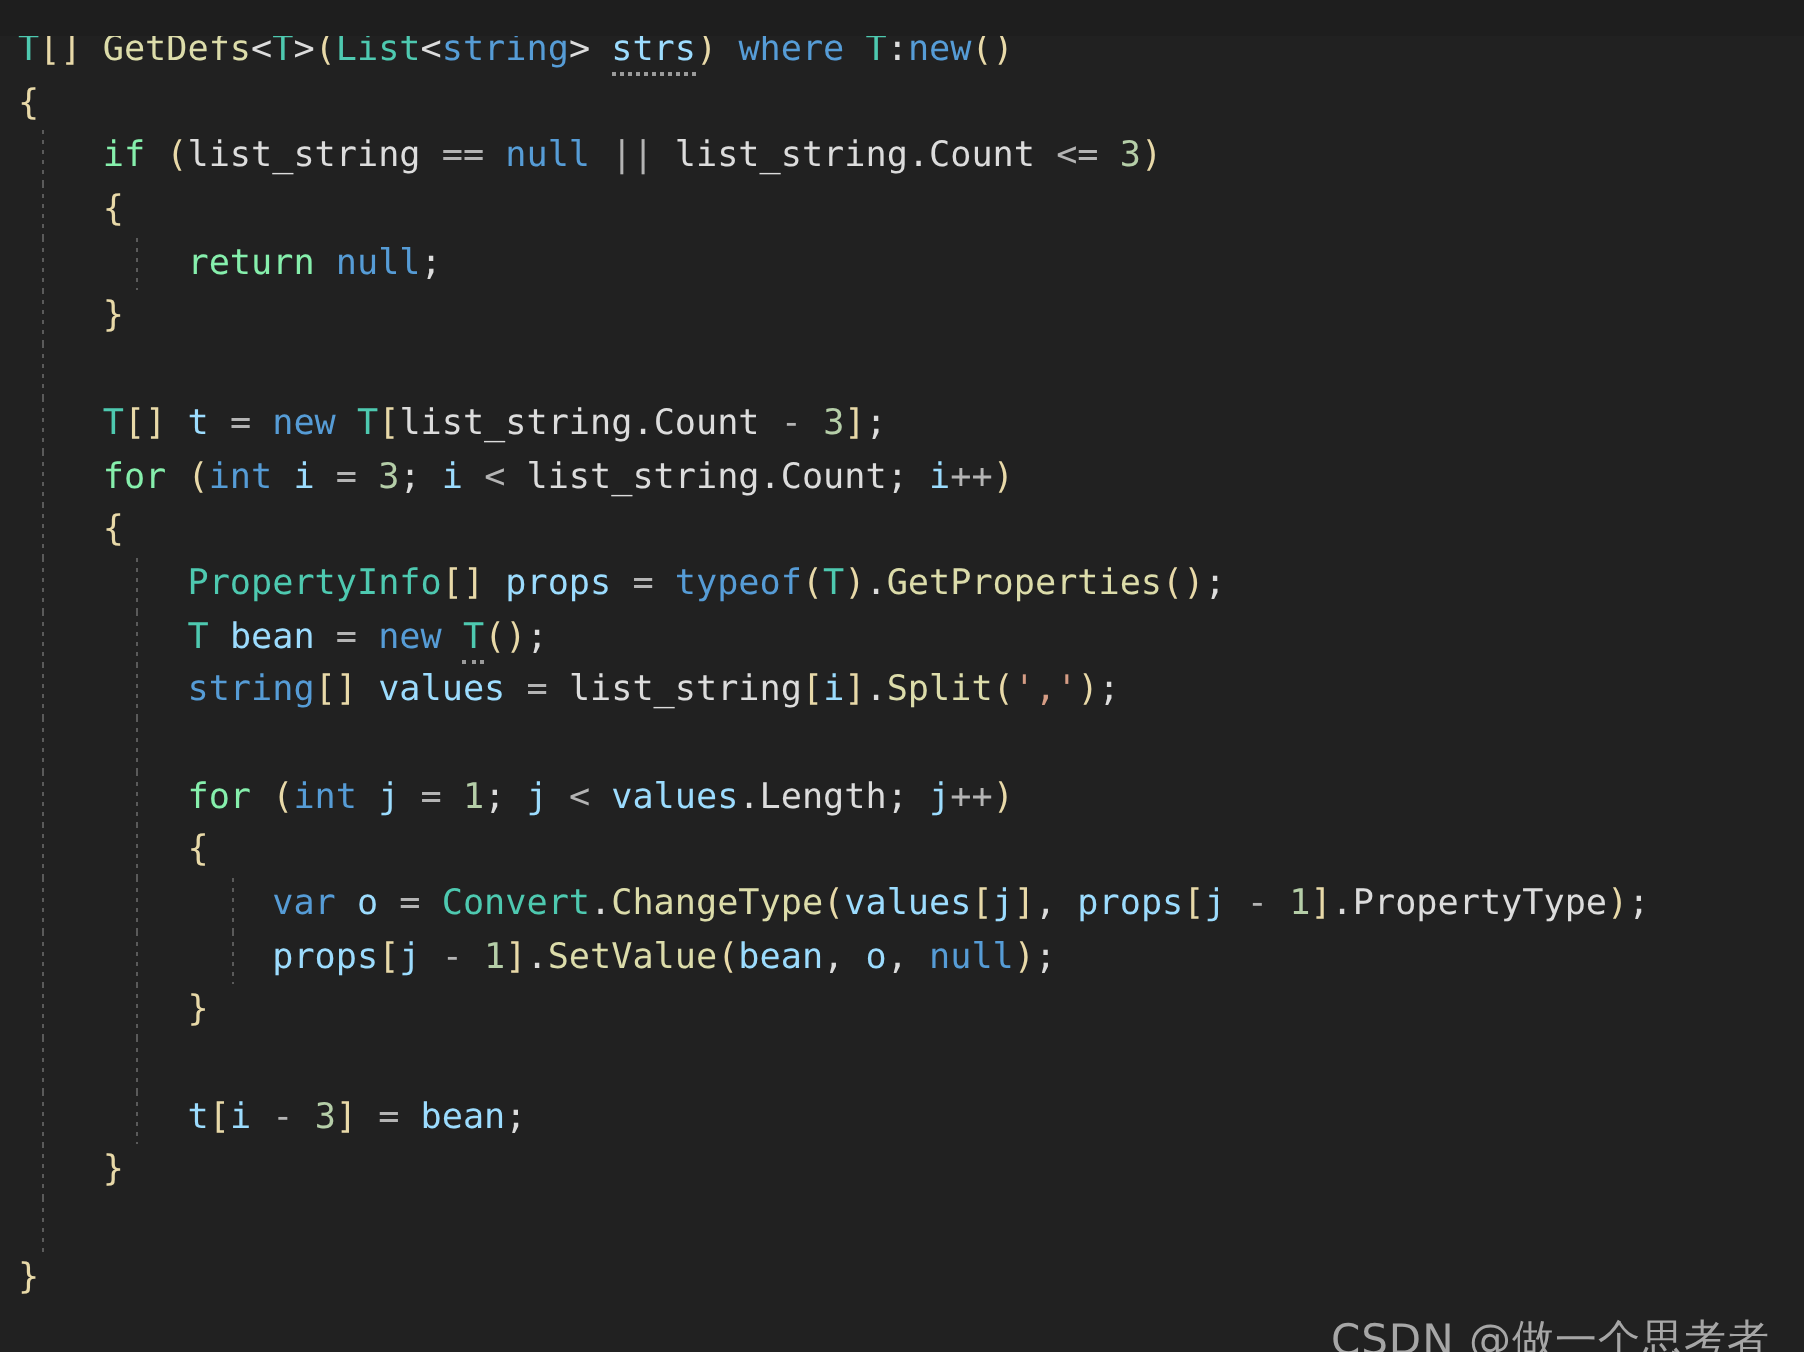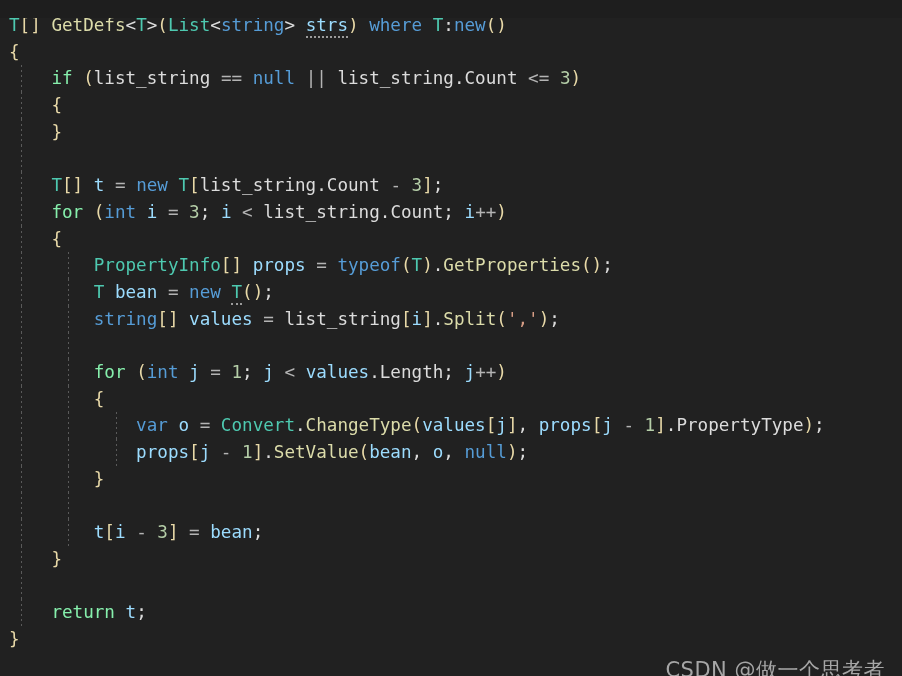--- a/index.html
+++ b/index.html
@@ -84,35 +84,35 @@
 </style>
 </head>
 <body>
 
 <div id="editor">
   <div id="code-surface">
       <div class="code-line"><span class="t-type">T</span><span class="t-bracket">[]</span><span class="t-plain"> </span><span class="t-method">GetDefs</span><span class="t-punct">&lt;</span><span class="t-type">T</span><span class="t-punct">&gt;</span><span class="t-brace">(</span><span class="t-type">List</span><span class="t-punct">&lt;</span><span class="t-kw">string</span><span class="t-punct">&gt; </span><span class="t-var suggest">strs</span><span class="t-brace">)</span><span class="t-plain"> </span><span class="t-kw">where</span><span class="t-plain"> </span><span class="t-type">T</span><span class="t-punct">:</span><span class="t-kw">new</span><span class="t-brace">()</span></div>
       <div class="code-line"><span class="t-brace">{</span></div>
       <div class="code-line"><span class="guide g1"></span><span class="t-plain">    </span><span class="t-ctrl">if</span><span class="t-plain"> </span><span class="t-brace">(</span><span class="t-plain">list_string</span><span class="t-plain"> </span><span class="t-op">==</span><span class="t-plain"> </span><span class="t-kw">null</span><span class="t-plain"> </span><span class="t-op">||</span><span class="t-plain"> </span><span class="t-plain">list_string</span><span class="t-punct">.</span><span class="t-plain">Count</span><span class="t-plain"> </span><span class="t-op">&lt;=</span><span class="t-plain"> </span><span class="t-num">3</span><span class="t-brace">)</span></div>
       <div class="code-line"><span class="guide g1"></span><span class="t-plain">    </span><span class="t-brace">{</span></div>
+      <div class="code-line"><span class="guide g1"></span><span class="guide g2"></span><span class="t-plain">        </span><span class="t-ctrl">return</span><span class="t-plain"> </span><span class="t-kw">null</span><span class="t-punct">;</span></div>
       <div class="code-line"><span class="guide g1"></span><span class="t-plain">    </span><span class="t-brace">}</span></div>
       <div class="code-line"><span class="guide g1"></span><span> </span></div>
       <div class="code-line"><span class="guide g1"></span><span class="t-plain">    </span><span class="t-type">T</span><span class="t-bracket">[]</span><span class="t-plain"> </span><span class="t-var">t</span><span class="t-plain"> </span><span class="t-op">=</span><span class="t-plain"> </span><span class="t-kw">new</span><span class="t-plain"> </span><span class="t-type">T</span><span class="t-bracket">[</span><span class="t-plain">list_string</span><span class="t-punct">.</span><span class="t-plain">Count</span><span class="t-plain"> </span><span class="t-op">-</span><span class="t-plain"> </span><span class="t-num">3</span><span class="t-bracket">]</span><span class="t-punct">;</span></div>
       <div class="code-line"><span class="guide g1"></span><span class="t-plain">    </span><span class="t-ctrl">for</span><span class="t-plain"> </span><span class="t-brace">(</span><span class="t-kw">int</span><span class="t-plain"> </span><span class="t-var">i</span><span class="t-plain"> </span><span class="t-op">=</span><span class="t-plain"> </span><span class="t-num">3</span><span class="t-punct">; </span><span class="t-var">i</span><span class="t-plain"> </span><span class="t-op">&lt;</span><span class="t-plain"> </span><span class="t-plain">list_string</span><span class="t-punct">.</span><span class="t-plain">Count</span><span class="t-punct">; </span><span class="t-var">i</span><span class="t-op">++</span><span class="t-brace">)</span></div>
       <div class="code-line"><span class="guide g1"></span><span class="t-plain">    </span><span class="t-brace">{</span></div>
       <div class="code-line"><span class="guide g1"></span><span class="guide g2"></span><span class="t-plain">        </span><span class="t-type">PropertyInfo</span><span class="t-bracket">[]</span><span class="t-plain"> </span><span class="t-var">props</span><span class="t-plain"> </span><span class="t-op">=</span><span class="t-plain"> </span><span class="t-kw">typeof</span><span class="t-brace">(</span><span class="t-type">T</span><span class="t-brace">)</span><span class="t-punct">.</span><span class="t-method">GetProperties</span><span class="t-brace">()</span><span class="t-punct">;</span></div>
       <div class="code-line"><span class="guide g1"></span><span class="guide g2"></span><span class="t-plain">        </span><span class="t-type">T</span><span class="t-plain"> </span><span class="t-var">bean</span><span class="t-plain"> </span><span class="t-op">=</span><span class="t-plain"> </span><span class="t-kw">new</span><span class="t-plain"> </span><span class="t-type suggest">T</span><span class="t-brace">()</span><span class="t-punct">;</span></div>
       <div class="code-line"><span class="guide g1"></span><span class="guide g2"></span><span class="t-plain">        </span><span class="t-kw">string</span><span class="t-bracket">[]</span><span class="t-plain"> </span><span class="t-var">values</span><span class="t-plain"> </span><span class="t-op">=</span><span class="t-plain"> </span><span class="t-plain">list_string</span><span class="t-bracket">[</span><span class="t-var">i</span><span class="t-bracket">]</span><span class="t-punct">.</span><span class="t-method">Split</span><span class="t-brace">(</span><span class="t-str">','</span><span class="t-brace">)</span><span class="t-punct">;</span></div>
       <div class="code-line"><span class="guide g1"></span><span class="guide g2"></span><span> </span></div>
       <div class="code-line"><span class="guide g1"></span><span class="guide g2"></span><span class="t-plain">        </span><span class="t-ctrl">for</span><span class="t-plain"> </span><span class="t-brace">(</span><span class="t-kw">int</span><span class="t-plain"> </span><span class="t-var">j</span><span class="t-plain"> </span><span class="t-op">=</span><span class="t-plain"> </span><span class="t-num">1</span><span class="t-punct">; </span><span class="t-var">j</span><span class="t-plain"> </span><span class="t-op">&lt;</span><span class="t-plain"> </span><span class="t-var">values</span><span class="t-punct">.</span><span class="t-plain">Length</span><span class="t-punct">; </span><span class="t-var">j</span><span class="t-op">++</span><span class="t-brace">)</span></div>
       <div class="code-line"><span class="guide g1"></span><span class="guide g2"></span><span class="t-plain">        </span><span class="t-brace">{</span></div>
       <div class="code-line"><span class="guide g1"></span><span class="guide g2"></span><span class="guide g3"></span><span class="t-plain">            </span><span class="t-kw">var</span><span class="t-plain"> </span><span class="t-var">o</span><span class="t-plain"> </span><span class="t-op">=</span><span class="t-plain"> </span><span class="t-type">Convert</span><span class="t-punct">.</span><span class="t-method">ChangeType</span><span class="t-brace">(</span><span class="t-var">values</span><span class="t-bracket">[</span><span class="t-var">j</span><span class="t-bracket">]</span><span class="t-punct">, </span><span class="t-var">props</span><span class="t-bracket">[</span><span class="t-var">j</span><span class="t-plain"> </span><span class="t-op">-</span><span class="t-plain"> </span><span class="t-num">1</span><span class="t-bracket">]</span><span class="t-punct">.</span><span class="t-plain">PropertyType</span><span class="t-brace">)</span><span class="t-punct">;</span></div>
       <div class="code-line"><span class="guide g1"></span><span class="guide g2"></span><span class="guide g3"></span><span class="t-plain">            </span><span class="t-var">props</span><span class="t-bracket">[</span><span class="t-var">j</span><span class="t-plain"> </span><span class="t-op">-</span><span class="t-plain"> </span><span class="t-num">1</span><span class="t-bracket">]</span><span class="t-punct">.</span><span class="t-method">SetValue</span><span class="t-brace">(</span><span class="t-var">bean</span><span class="t-punct">, </span><span class="t-var">o</span><span class="t-punct">, </span><span class="t-kw">null</span><span class="t-brace">)</span><span class="t-punct">;</span></div>
       <div class="code-line"><span class="guide g1"></span><span class="guide g2"></span><span class="t-plain">        </span><span class="t-brace">}</span></div>
       <div class="code-line"><span class="guide g1"></span><span class="guide g2"></span><span> </span></div>
       <div class="code-line"><span class="guide g1"></span><span class="guide g2"></span><span class="t-plain">        </span><span class="t-var">t</span><span class="t-bracket">[</span><span class="t-var">i</span><span class="t-plain"> </span><span class="t-op">-</span><span class="t-plain"> </span><span class="t-num">3</span><span class="t-bracket">]</span><span class="t-plain"> </span><span class="t-op">=</span><span class="t-plain"> </span><span class="t-var">bean</span><span class="t-punct">;</span></div>
       <div class="code-line"><span class="guide g1"></span><span class="t-plain">    </span><span class="t-brace">}</span></div>
       <div class="code-line"><span class="guide g1"></span><span> </span></div>
-      <div class="code-line"><span class="guide g1"></span><span class="t-plain">    </span><span class="t-ctrl">return</span><span class="t-plain"> </span><span class="t-var">t</span><span class="t-punct">;</span></div>
       <div class="code-line"><span class="t-brace">}</span></div>
     </div>
   <div id="watermark">CSDN @做一个思考者</div>
 </div>
 
 </body></html>

